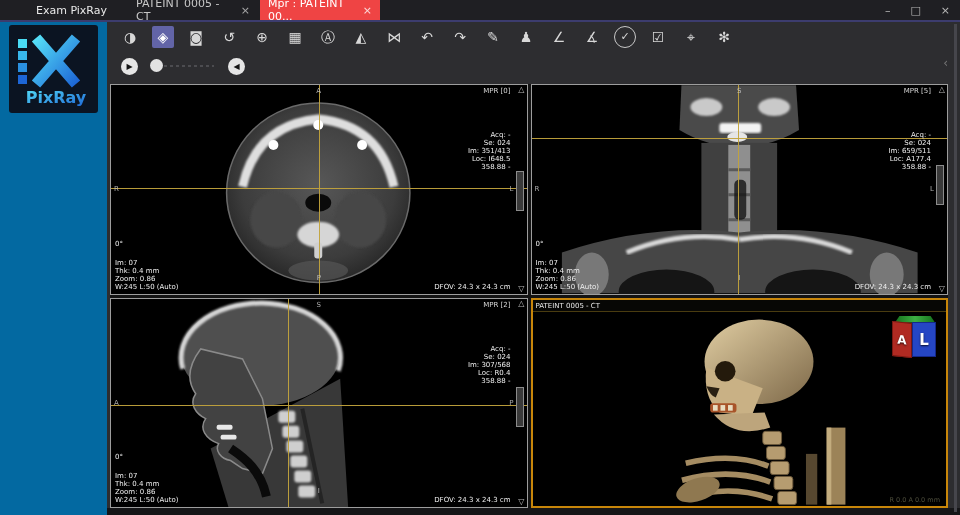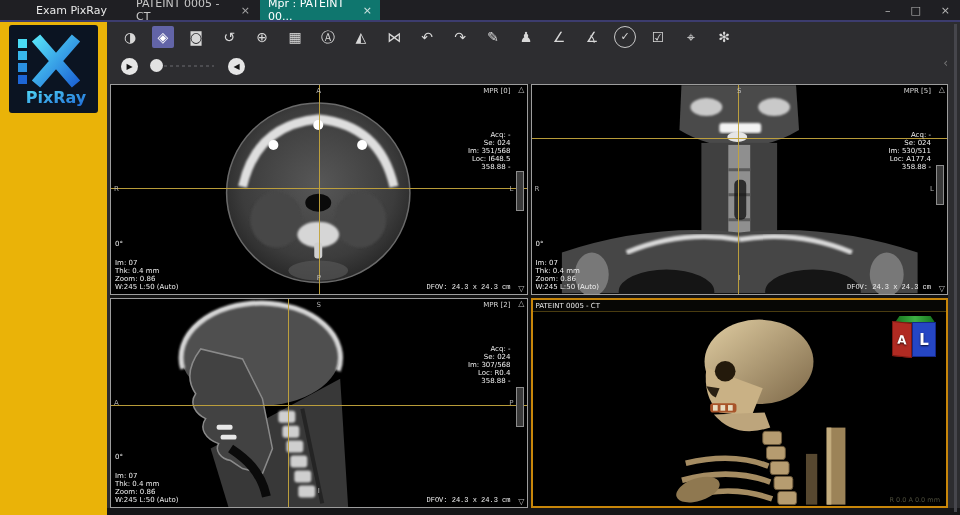--- a/index.html
+++ b/index.html
@@ -4,25 +4,25 @@
 <style>
   * { margin:0; padding:0; box-sizing:border-box; }
   html,body { width:960px; height:515px; overflow:hidden; background:#2d2d30;
     font-family:"DejaVu Sans", sans-serif; color:#ddd; }
   .titlebar { position:absolute; left:0; top:0; width:960px; height:22px;
     background:#1f1f23; border-bottom:2px solid #3c3c6e; z-index:30; }
   .app-title { position:absolute; left:36px; top:4px; font-size:11px; color:#e8e8e8; }
   .tab { position:absolute; top:0; height:20px; display:flex; align-items:center;
     padding:0 8px; font-size:11px; }
   .tab-inactive { left:128px; width:130px; color:#c8c8c8; }
-  .tab-active { left:260px; width:120px; background:#0f766e; color:#fff; }
+  .tab-active { left:260px; width:120px; background:#ef4444; color:#fff; }
   .tab-close { margin-left:auto; font-size:11px; opacity:.8; padding-left:6px; }
   .win-controls { position:absolute; right:10px; top:0; height:20px; display:flex;
     gap:20px; align-items:center; font-size:11px; color:#b8b8b8; }
-  .sidebar { position:absolute; left:0; top:22px; width:125px; height:493px; background:#eab308; }
+  .sidebar { position:absolute; left:0; top:22px; width:125px; height:493px; background:#0369a1; }
   .logo-box { position:absolute; left:9px; top:3px; width:89px; height:88px;
     background:#0b1422; border-radius:3px; }
   .main { position:absolute; left:107px; top:22px; width:853px; height:493px; background:#2d2d30; }
   .toolbar { position:absolute; left:0; top:0; height:30px; display:flex;
     align-items:center; padding-left:12px; gap:11px; }
   .tbi { width:22px; height:22px; line-height:22px; text-align:center; font-size:14px;
     color:#d8d8d8; cursor:default; }
   .tbi.active { background:#6264a7; border-radius:2px; color:#fff; }
   .tbi.framed { border:1px solid transparent; }
   .tb-collapse { position:absolute; right:12px; top:34px; font-size:12px; color:#777; }
@@ -44,21 +44,21 @@
   .xh-h { position:absolute; left:0; right:0; height:1px; background:#c2a33c; opacity:.95; z-index:5; }
   .ov { position:absolute; font-size:7px; line-height:8px; color:#efefef; z-index:6; letter-spacing:0; }
   .vp-label { top:2px; right:16px; color:#d8d8d8;margin-left:32px; }
   .arr { position:absolute; right:2px; font-size:8px; color:#b8b8b8; z-index:7; line-height:8px; }
   .arr.up { top:1px; } .arr.dn { bottom:1px; }
   .thumb { position:absolute; right:3px; width:8px; height:40px; border:1px solid #8c8c8c;
     background:#3a3a3a; z-index:6; }
   .acq { top:22px; right:16px; text-align:right;margin-top:24px; }
   .angle { bottom:46px; left:4px; }
   .stats { bottom:3px; left:4px; }
-  .dfov { bottom:3px; right:16px;font-family:Liberation Mono, monospace; }
+  .dfov { bottom:3px; right:16px; }
   .ornt { position:absolute; font-size:7px; color:#c8c8c8; opacity:.85; z-index:6; }
   .o-t { top:2px; left:50%; transform:translateX(-50%); }
   .o-b { bottom:12px; left:50%; transform:translateX(-50%); }
   .o-l { left:3px; top:50%; transform:translateY(-50%); }
   .o-r { right:13px; top:50%; transform:translateY(-50%); }
   .vp3d-header { position:absolute; left:0; top:0; right:0; height:12px; background:#070705;
     border-bottom:1px solid #4a3c10; font-size:7px; line-height:12px; padding-left:3px;
     color:#e8e8e8; z-index:6; }
   .cube { position:absolute; top:16px; right:8px; width:46px; height:42px; z-index:7; }
   .cube-top { position:absolute; top:0; left:3px; width:40px; height:7px;
@@ -174,21 +174,21 @@
       </svg>
       <div class="xh-v" style="left:208px"></div>
       <div class="xh-h" style="top:103px"></div>
       <div class="ov vp-label">MPR [0]</div>
       <div class="arr up">△</div>
       <div class="thumb" style="top:86px"></div>
       <div class="arr dn">▽</div>
       <div class="ov acq">
         <div>Acq: -</div>
           <div>Se: 024</div>
-        <div>Im: 351/568</div>
+        <div>Im: 351/413</div>
           <div>Loc: I648.5</div>
         <div>358.88 -</div>
       </div>
       <div class="ov angle">0°</div>
       <div class="ov stats">
         <div>Im: 07</div>
           <div>Thk: 0.4 mm</div>
         <div>Zoom: 0.86</div>
           <div>W:245 L:50 (Auto)</div>
       </div>
@@ -225,21 +225,21 @@
       </svg>
       <div class="xh-v" style="left:206px"></div>
       <div class="xh-h" style="top:53px"></div>
       <div class="ov vp-label">MPR [5]</div>
       <div class="arr up">△</div>
       <div class="thumb" style="top:80px"></div>
       <div class="arr dn">▽</div>
       <div class="ov acq">
         <div>Acq: -</div>
           <div>Se: 024</div>
-        <div>Im: 530/511</div>
+        <div>Im: 659/511</div>
           <div>Loc: A177.4</div>
         <div>358.88 -</div>
       </div>
       <div class="ov angle">0°</div>
       <div class="ov stats">
         <div>Im: 07</div>
           <div>Thk: 0.4 mm</div>
         <div>Zoom: 0.86</div>
           <div>W:245 L:50 (Auto)</div>
       </div>

